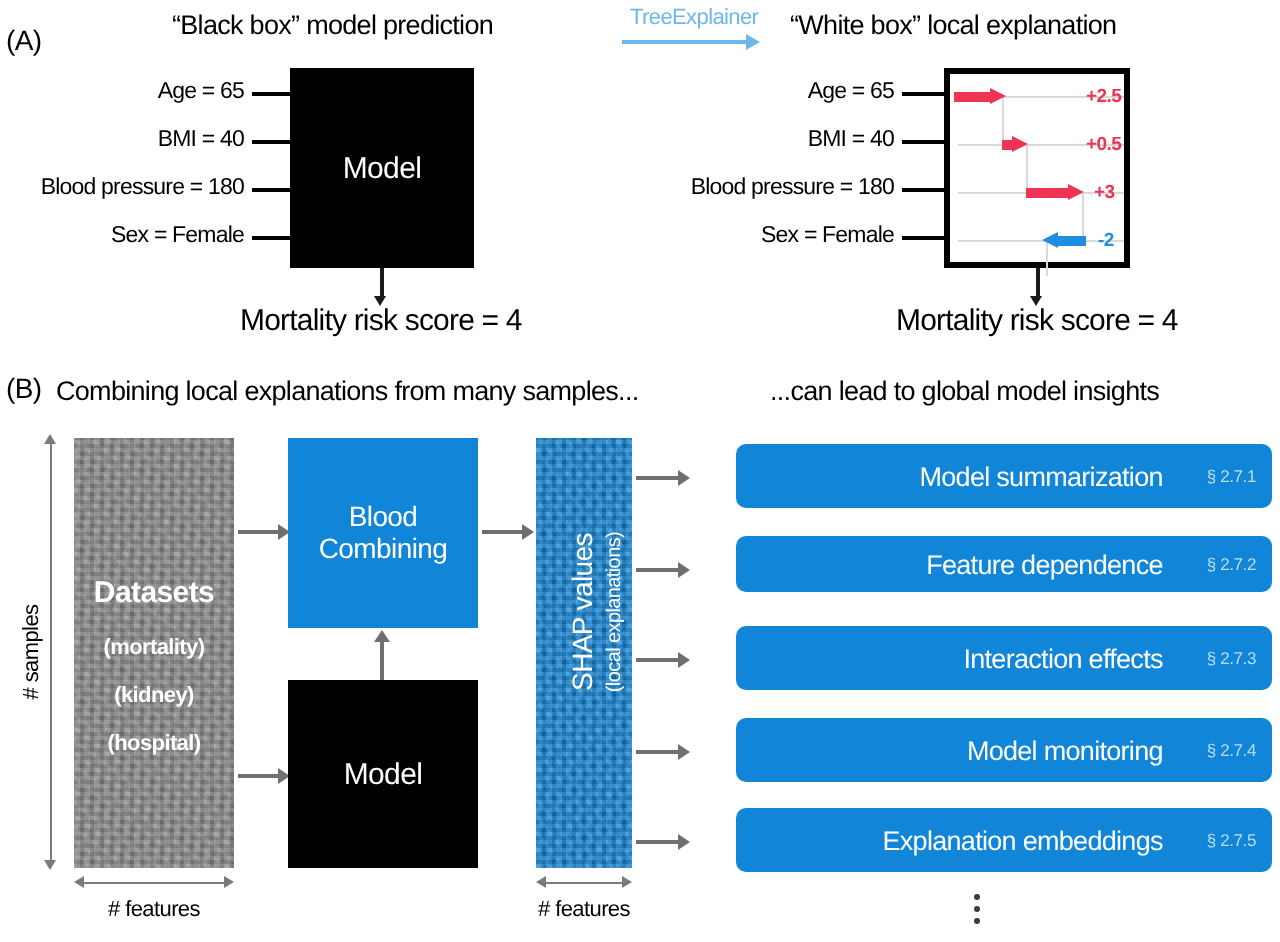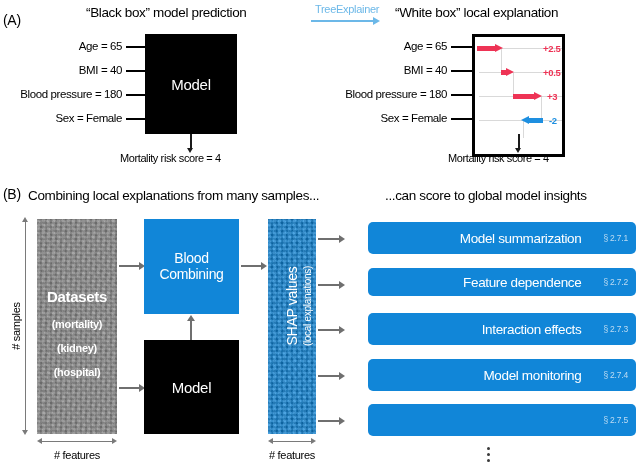--- a/index.html
+++ b/index.html
@@ -33,21 +33,21 @@
   }
   .feat-label {
     font-size: 11.5px;
     font-weight: 400;
     text-align: right;
     white-space: nowrap;
     letter-spacing: -0.4px;
     color: #000;
   }
   .caption {
-    font-size: 11px;
+    font-size: 15px;
     white-space: nowrap;
     letter-spacing: -0.4px;
     color: #000;
   }
 
   
   .blackbox {
     background: #000000;
     display: flex;
     align-items: center;
@@ -275,21 +275,21 @@
 
 <div class="abs feat-label" style="left:325px; top:64px; width:122px;">BMI = 40</div>
 <div class="abs leader" style="left:451px; top:70px; width:21px;"></div>
 
 <div class="abs feat-label" style="left:325px; top:88px; width:122px;">Blood pressure = 180</div>
 <div class="abs leader" style="left:451px; top:94px; width:21px;"></div>
 
 <div class="abs feat-label" style="left:325px; top:112px; width:122px;">Sex = Female</div>
 <div class="abs leader" style="left:451px; top:118px; width:21px;"></div>
 
-<div class="abs whitebox" style="left:472px; top:34px; width:93px; height:123px;">
+<div class="abs whitebox" style="left:472px; top:34px; width:93px; height:100px;">
 
   <div class="abs wf-row-line" style="left:4px; top:11px; width:83px;"></div>
   <div class="abs wf-row-line" style="left:4px; top:35px; width:83px;"></div>
   <div class="abs wf-row-line" style="left:4px; top:59px; width:83px;"></div>
   <div class="abs wf-row-line" style="left:4px; top:83px; width:83px;"></div>
 
   <div class="abs wf-connector" style="left:26px; top:11px; height:24px;"></div>
   <div class="abs wf-connector" style="left:38px; top:35px; height:24px;"></div>
   <div class="abs wf-connector" style="left:66px; top:59px; height:24px;"></div>
   <div class="abs wf-connector" style="left:48px; top:83px; height:18px;"></div>
@@ -321,21 +321,21 @@
 </div>
 
 <div class="abs outarrow-line" style="left:518px; top:134px; height:16px;"></div>
 <div class="abs outarrow-head" style="left:515px; top:148px;"></div>
 <div class="abs caption" style="left:448px; top:152px;">Mortality risk score = 4</div>
 
 <div class="abs panel-letter" style="left:3px; top:186px;">(B)</div>
 
 <div class="abs panel-title" style="left:28px; top:188px;">Combining local explanations from many samples...</div>
 
-<div class="abs panel-title" style="left:385px; top:188px;">...can score to global model insights</div>
+<div class="abs panel-title" style="left:385px; top:188px;">...can lead to global model insights</div>
 
 <div class="abs dim-v" style="left:25px; top:222px; height:208px;"></div>
 <div class="abs dim-head dim-up" style="left:22px; top:217px;"></div>
 <div class="abs dim-head dim-down" style="left:22px; top:430px;"></div>
 <div class="abs dim-label-v" style="left:-19px; top:320px; width:70px; text-align:center;"># samples</div>
 
 <div class="abs noise-grey" style="left:37px; top:219px; width:80px; height:215px;"></div>
 <div class="abs ds-text" style="left:37px; top:289px; width:80px;font-weight:bold;">
   <div class="ds-title">Datasets</div>
   <div class="ds-sub">(mortality)</div>
@@ -411,20 +411,21 @@
   <span class="pill-label">Interaction effects</span>
   <span class="pill-sec">§ 2.7.3</span>
 </div>
 
 <div class="abs pill" style="left:368px; top:359px; width:268px; height:32px;">
   <span class="pill-label">Model monitoring</span>
   <span class="pill-sec">§ 2.7.4</span>
 </div>
 
 <div class="abs pill" style="left:368px; top:404px; width:268px; height:32px;">
+  <span class="pill-label">Explanation embeddings</span>
   <span class="pill-sec">§ 2.7.5</span>
 </div>
 
 <div class="abs vdots" style="left:487px; top:447px;">
   <i></i>
   <i></i>
   <i></i>
 </div>
 
 </body></html>

